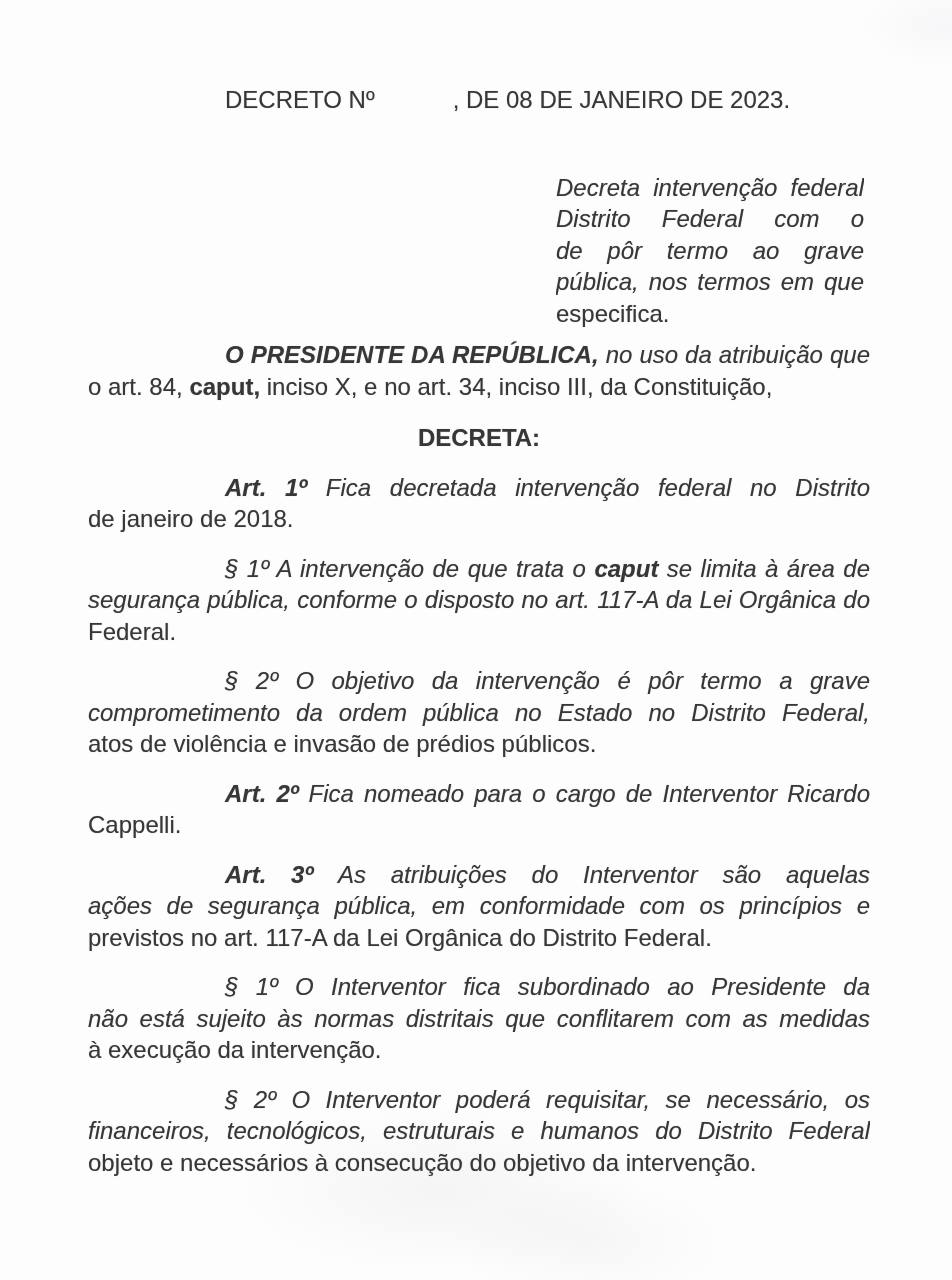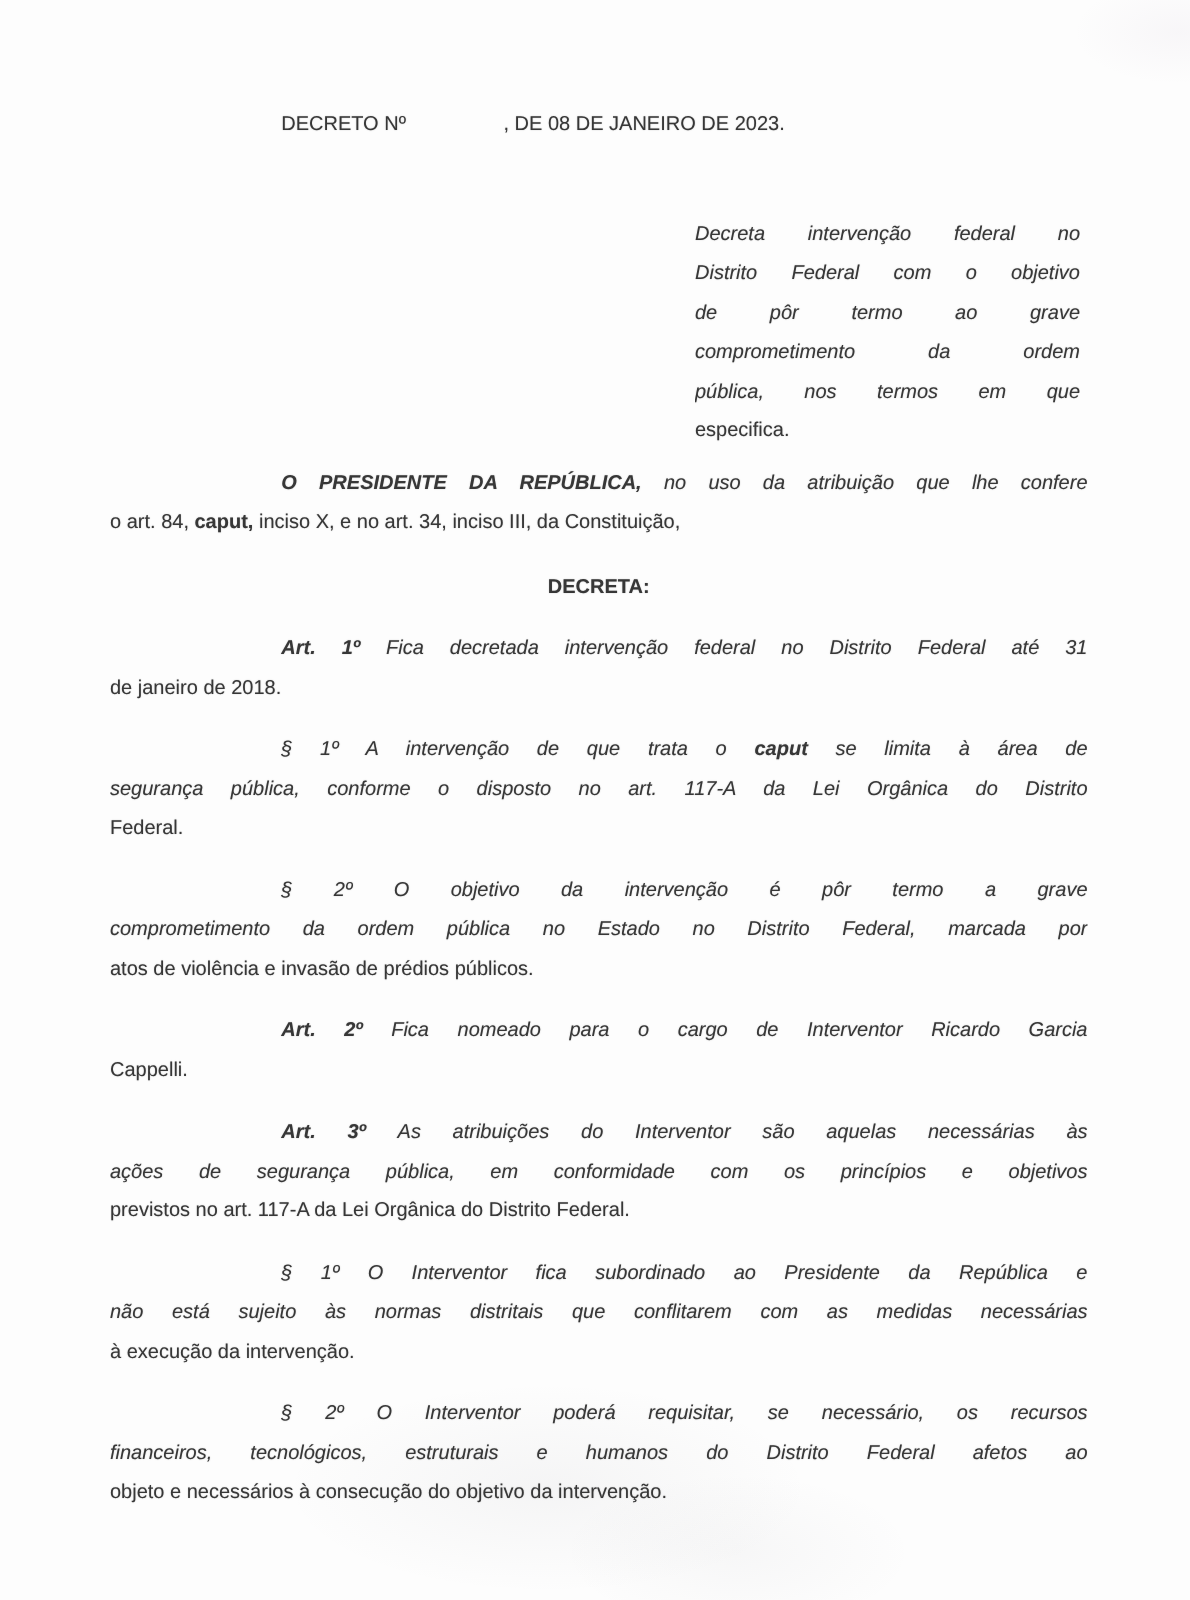--- a/index.html
+++ b/index.html
@@ -12,21 +12,21 @@
     box-sizing: border-box;
     width: 952px; height: 1280px;
     padding: 84px 82px 0 88px;
     overflow: hidden;
     background:
       radial-gradient(ellipse 300px 120px at 46% 93%, rgba(90,90,100,0.05), rgba(0,0,0,0) 70%),
       radial-gradient(ellipse 200px 90px at 62% 97%, rgba(90,90,100,0.04), rgba(0,0,0,0) 70%),
       radial-gradient(ellipse 120px 60px at 99% 2%, rgba(150,120,160,0.05), rgba(0,0,0,0) 70%),
       #fdfdfd;
     color: #373737;
-    font-size: 16px;
+    font-size: 24px;
     line-height: 31.5px;
     text-shadow: 0 0 1px rgba(55,55,55,0.38);
   }
   .line {
     height: 31.5px;
     line-height: 31.5px;
     overflow: hidden;
     white-space: normal;
   }
   
@@ -52,21 +52,20 @@
 <div class="page">
 
   <div class="header-line">
     <span class="lead-indent"></span><span>DECRETO Nº</span><span class="num-gap"></span><span>, DE 08 DE JANEIRO DE 2023.</span>
   </div>
 
   <div class="ementa" id="ementa">
       <div class="line j"><span>Decreta intervenção federal no</span></div>
       <div class="line j"><span>Distrito Federal com o objetivo</span></div>
       <div class="line j"><span>de pôr termo ao grave</span></div>
-      <div class="line j"><span>comprometimento da ordem</span></div>
       <div class="line j"><span>pública, nos termos em que</span></div>
       <div class="line"><span>especifica.</span></div>
     </div>
 
   <div class="preamble" id="preamble">
       <div class="line j ind"><span class="b">O PRESIDENTE DA REPÚBLICA,</span><span> no uso da atribuição que lhe confere</span></div>
       <div class="line"><span>o art. 84, </span><span class="b">caput,</span><span> inciso X, e no art. 34, inciso III, da Constituição,</span></div>
     </div>
 
   <div class="decreta line">DECRETA:</div>

